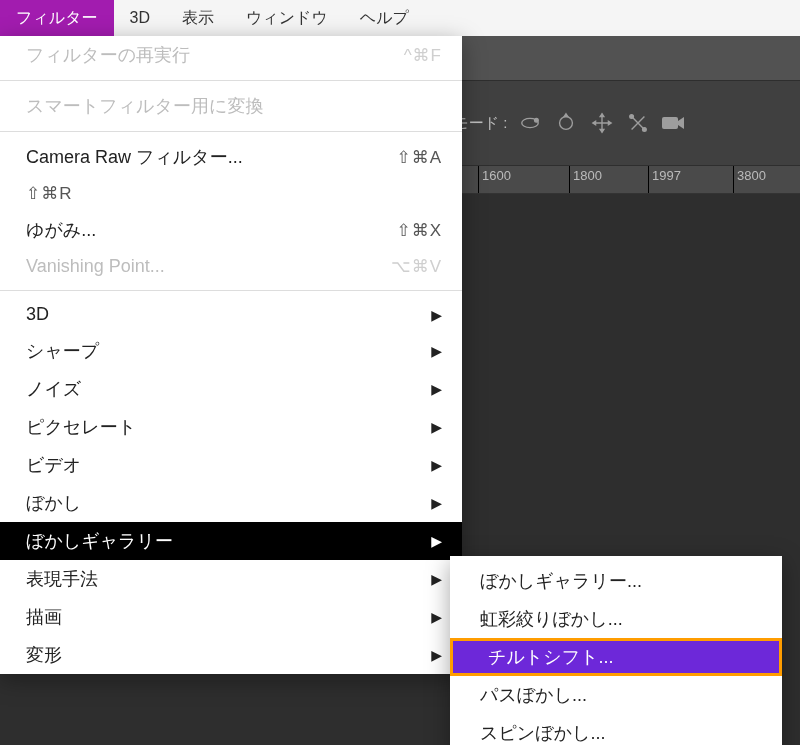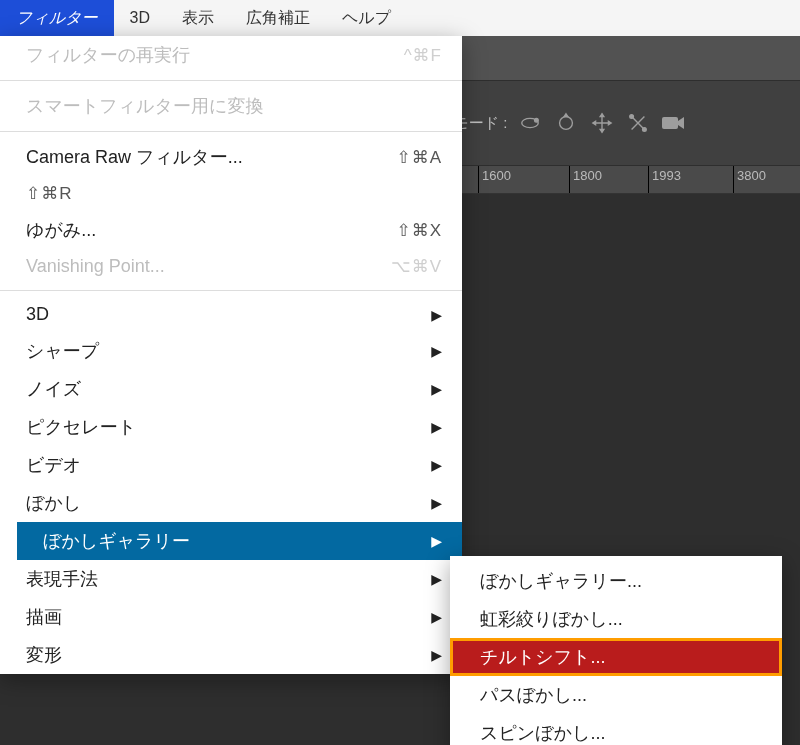--- a/index.html
+++ b/index.html
@@ -20,23 +20,22 @@
     color: #333;
   }
   .menubar-item {
     padding: 0 16px;
     height: 100%;
     display: flex;
     align-items: center;
     cursor: default;
   }
   .menubar-item.active {
-    background: #1d4ed8;
+    background: #a21caf;
     color: #fff;
-    font-style: italic;
   }
   .app-area {
     position: absolute;
     top: 36px;
     left: 0;
     right: 0;
     bottom: 0;
     background: #525252;
   }
   .top-strip {
@@ -108,21 +107,21 @@
     z-index: 10;
   }
   .dropdown .row {
     display: flex;
     justify-content: space-between;
     align-items: center;
     padding: 7px 20px 7px 26px;
     white-space: nowrap;
   }
   .dropdown .row.disabled { color: #bdbdbd; }
-  .dropdown .row.highlight { background: #0369a1; color: #fff; margin-left: 17px; }
+  .dropdown .row.highlight { background: #000000; color: #fff; }
   .dropdown hr {
     border: none;
     border-top: 1px solid #ddd;
     margin: 6px 0;
   }
   .shortcut {
     color: #555;
     font-size: 17px;
     letter-spacing: 1px;
   }
@@ -141,34 +140,34 @@
     box-shadow: 0 6px 22px rgba(0,0,0,0.35);
     color: #222;
     font-size: 18px;
     z-index: 11;
     padding: 6px 0;
   }
   .submenu .srow {
     padding: 7px 24px 7px 30px;
   }
   .submenu .srow.highlight {
-    background: #b91c1c;
+    background: #6d28d9;
     color: #fff;
     border: 3px solid #ff9d00;
-    padding: 4px 21px 4px 27px;
+    padding: 4px 21px 4px 35px;
   }
 </style>
 </head>
 <body>
 
 <div class="menubar">
   <div class="menubar-item active">フィルター</div>
   <div class="menubar-item">3D</div>
   <div class="menubar-item">表示</div>
-  <div class="menubar-item">広角補正</div>
+  <div class="menubar-item">ウィンドウ</div>
   <div class="menubar-item">ヘルプ</div>
 </div>
 
 <div class="app-area">
   <div class="top-strip">
     <span>20</span>
   </div>
   <div class="options-bar">
     <span>3D モード :</span>
     <span class="icon-tool">
@@ -204,21 +203,21 @@
     </span>
   </div>
   <div class="ruler">
     <div class="ruler-tick" style="left:478px">
         <span>1600</span>
       </div>
     <div class="ruler-tick" style="left:569px">
         <span>1800</span>
       </div>
     <div class="ruler-tick" style="left:648px">
-        <span>1993</span>
+        <span>1997</span>
       </div>
     <div class="ruler-tick" style="left:733px">
         <span>3800</span>
       </div>
   </div>
   <div class="canvas"></div>
 </div>
 
 <div class="dropdown">
   <div class="row disabled">

